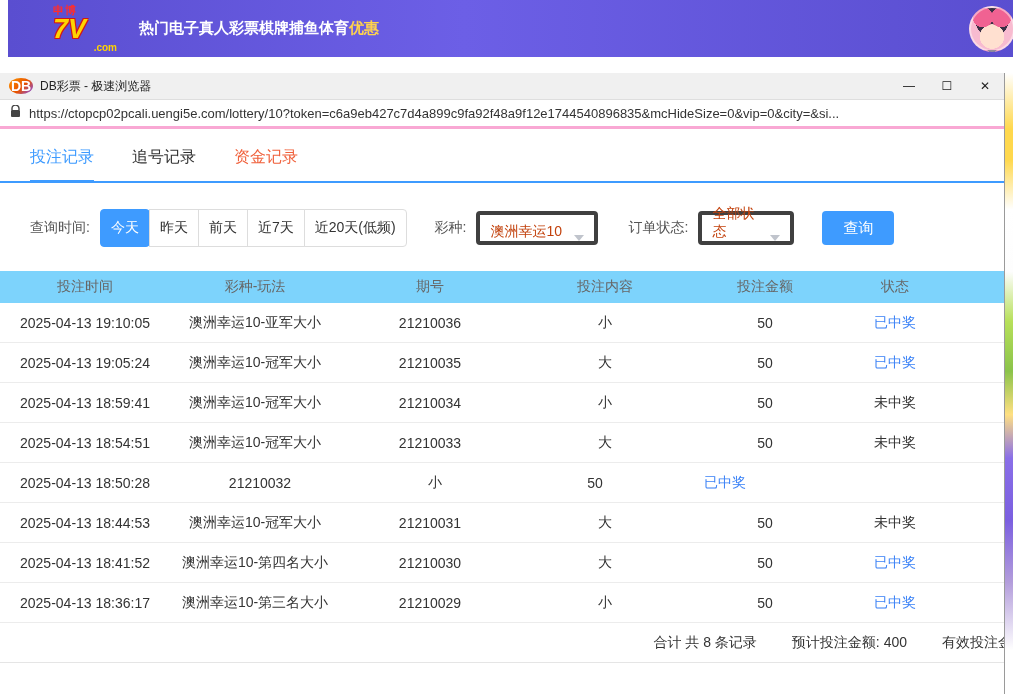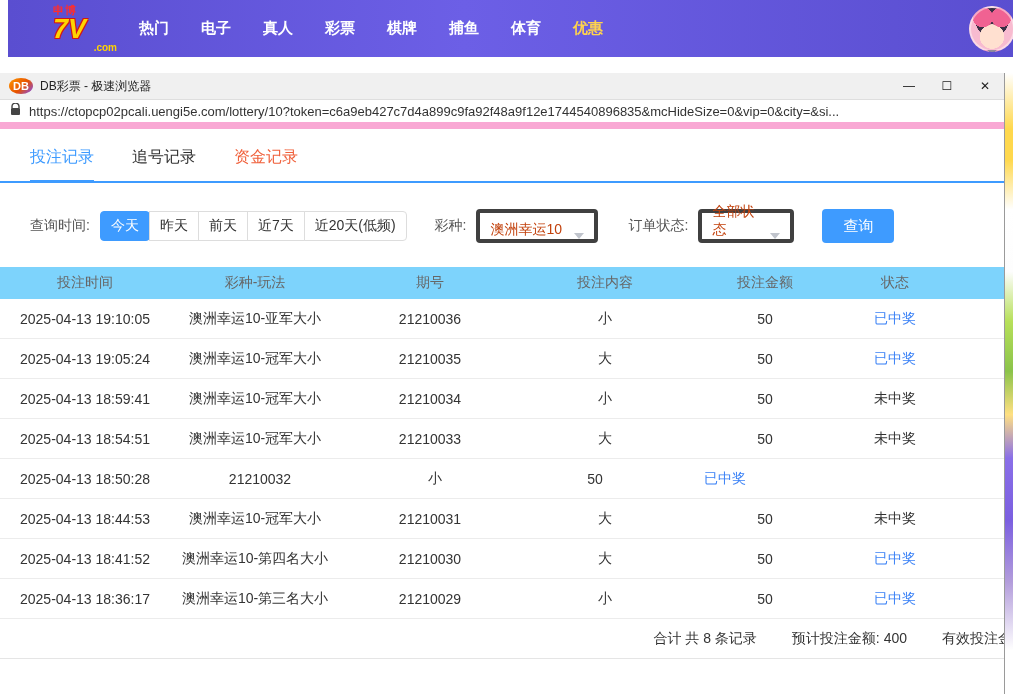--- a/index.html
+++ b/index.html
@@ -8,21 +8,21 @@
 
   
   .site-nav { position:absolute; top:0; left:8px; width:1013px; height:57px;
     background:linear-gradient(90deg,#5a4ed0 0%,#6c5fe6 45%,#5a4ed0 100%);
     display:flex; align-items:center; z-index:1; }
   .logo { margin-left:45px; width:64px; display:flex; flex-direction:column; line-height:1; }
   .logo-top { color:#ff2d2d; font-size:11px; font-weight:bold; letter-spacing:1px; }
   .logo-main { color:#ffd400; font-size:27px; font-weight:bold; font-style:italic;
     text-shadow:1px 1px 0 #d01818, -1px -1px 0 #d01818, 1px -1px 0 #d01818, -1px 1px 0 #d01818; }
   .logo-suffix { color:#ffd400; font-size:10px; font-weight:bold; align-self:flex-end; }
-  .nav-items { display:flex; gap:32px; margin-left:22px; }
+  .nav-items { display:flex; margin-left:22px; }
   .nav-item { color:#ffffff; font-size:15px; font-weight:bold; cursor:pointer; white-space:nowrap; }
   .nav-item.hl { color:#ffd34d; }
   .avatar { position:absolute; right:6px; top:6px; width:46px; height:46px; border-radius:50%;
     border:2px solid rgba(255,255,255,.45); overflow:hidden;
     background:
       radial-gradient(circle at 28% 22%, #f06292 0 22%, transparent 23%),
       radial-gradient(circle at 72% 22%, #f06292 0 22%, transparent 23%),
       radial-gradient(circle at 50% 68%, #ffe0d0 0 34%, transparent 35%),
       radial-gradient(circle at 50% 30%, #3a2f45 0 45%, transparent 46%),
       #f8bbd0; }
@@ -34,42 +34,42 @@
       #b39ddb 82%,#ffffff 93%); }
 
   
   .window { position:absolute; top:73px; left:0; width:1005px; height:621px; background:#fff;
     border-right:1px solid #9a9a9a; z-index:2; }
 
   .titlebar { height:27px; background:#f0f0f0; border-bottom:1px solid #dedede;
     display:flex; align-items:center; font-size:12px; color:#222; }
   .app-icon { width:24px; height:16px; border-radius:50%; margin:0 7px 0 9px;
     background:linear-gradient(135deg,#ff9800 0%,#e65100 55%,#7c4dff 100%);
-    color:#fff; font-size:11px; font-weight:bold; display:flex; align-items:center; justify-content:center; }
+    color:#fff; font-size:14px; font-weight:bold; display:flex; align-items:center; justify-content:center; }
   .win-btns { margin-left:auto; display:flex; height:27px; }
   .win-btn { width:38px; height:27px; display:flex; align-items:center; justify-content:center;
     font-size:12px; color:#222; cursor:pointer; }
 
-  .addressbar { height:29px; background:#fff; border-bottom:7px solid #f9a8d4;
+  .addressbar { height:29px; background:#fff; border-bottom:3px solid #f9a8d4;
     display:flex; align-items:center; padding:0 10px; }
   .lock { margin-right:8px; flex:0 0 auto; }
   .url { font-size:13px; color:#333; white-space:nowrap; overflow:hidden; }
 
   
   .tabs { display:flex; gap:38px; padding:18px 0 0 30px; border-bottom:2px solid #3e9bff;text-align:right; }
   .tab { font-size:16px; color:#333; padding-bottom:13px; position:relative; cursor:pointer; }
   .tab.active { color:#3e9bff; }
   .tab.active::after { content:""; position:absolute; left:0; right:0; bottom:-2px; height:3px; background:#3e9bff; }
   .tab.warn { color:#f0613c; }
 
   
   .filters { display:flex; align-items:center; padding:26px 0 24px 30px; font-size:14px; color:#555; }
   .flabel { margin-right:10px; white-space:nowrap; }
   .time-group { display:flex; margin-right:28px; }
-  .tbtn { padding:0 10px; height:30px; border:1px solid #ddd; background:#fff; color:#333;
+  .tbtn { padding:0 10px; height:38px; border:1px solid #ddd; background:#fff; color:#333;
     font-size:14px; margin-left:-1px; cursor:pointer; font-family:inherit; }
   .tbtn.first { border-radius:4px 0 0 4px; margin-left:0; }
   .tbtn.last { border-radius:0 4px 4px 0; }
   .tbtn.active { background:#3e9bff; border-color:#3e9bff; color:#fff; border-radius:4px; }
   .select { display:flex; align-items:flex-end; justify-content:space-between; border:4px solid #404040;
     border-radius:4px; height:34px; padding:0 10px; color:#c2410c; background:#fff; cursor:pointer; }
   .select.lottery { width:122px; margin-right:30px; }
   .select.status { width:96px; }
   .chev { width:0; height:0; border-left:5px solid transparent; border-right:5px solid transparent;
     border-top:6px solid #c0c4cc; margin-left:8px; }

